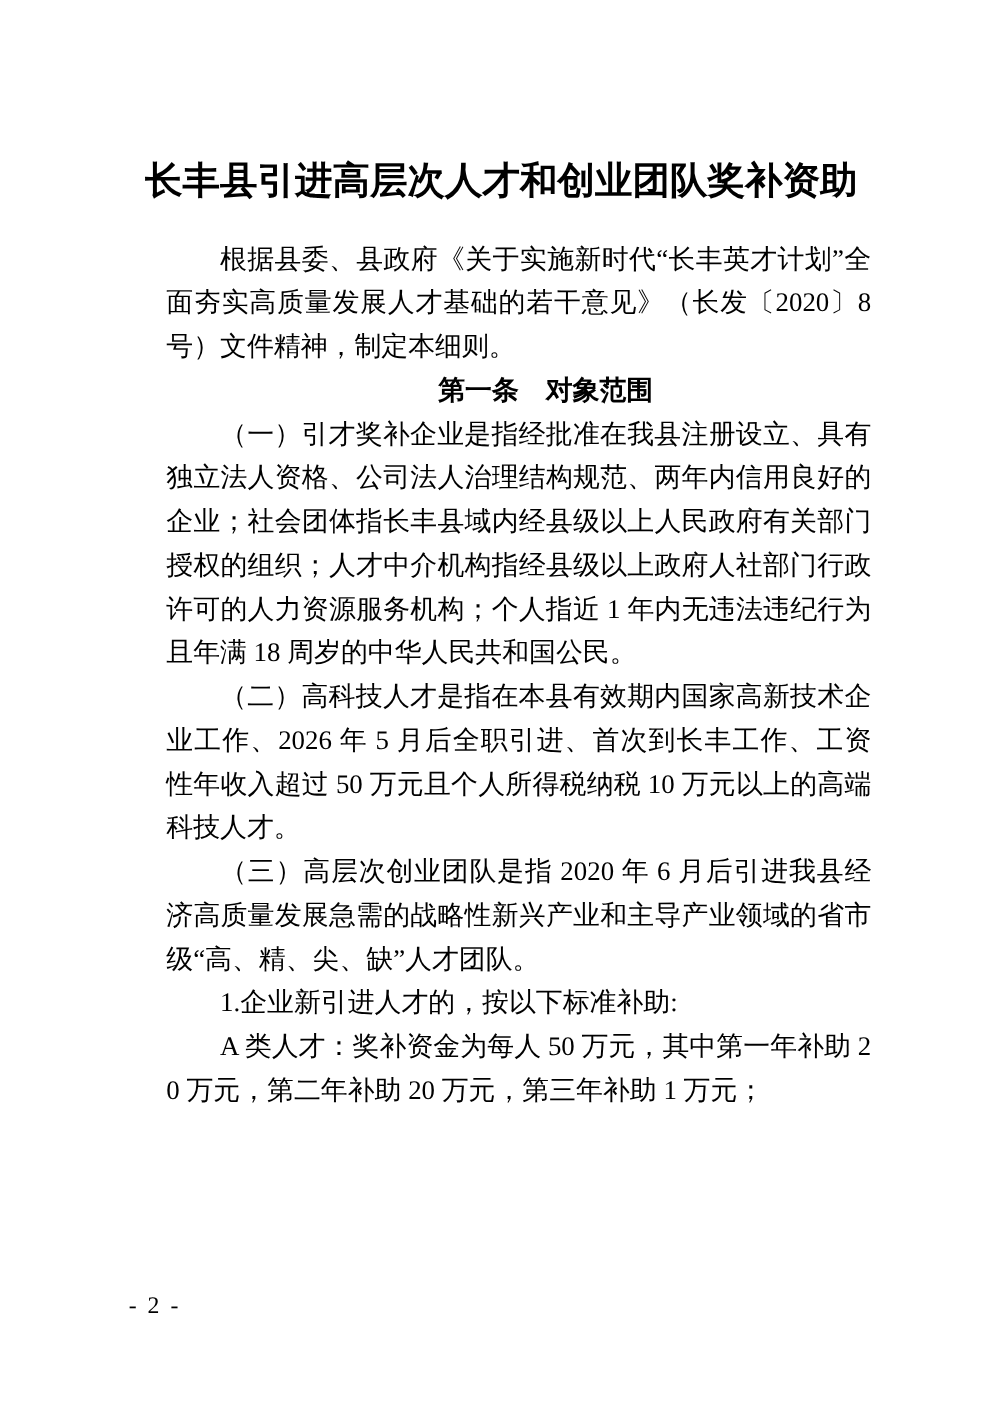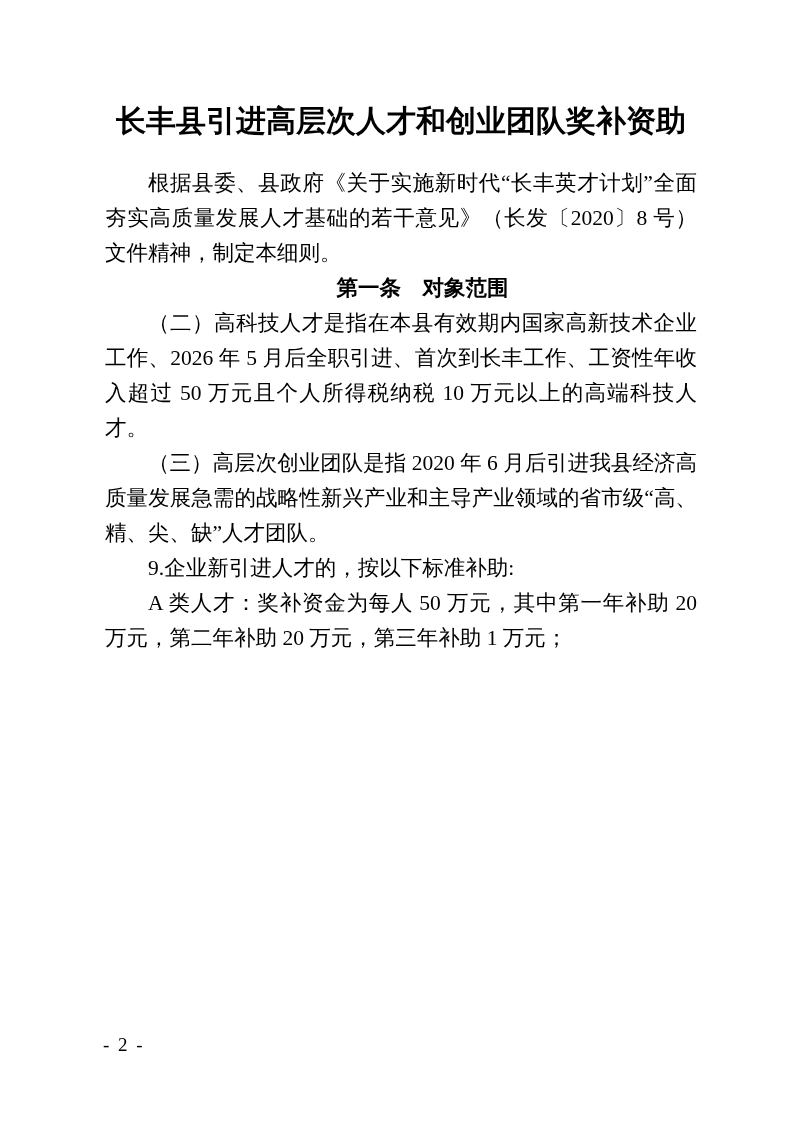--- a/index.html
+++ b/index.html
@@ -12,33 +12,34 @@
     width: 794px;
     height: 1123px;
     background: #ffffff;
     color: #000000;
     font-family: "Liberation Serif", "DejaVu Serif", serif;
     overflow: hidden;
   }
   .content {
     position: absolute;
     left: 105px;
-    top: 92px;
+    top: 116px;
     width: 592px;
   }
   .doc-title {
     font-size: 30px;
     font-weight: 900;
     text-align: center;
     line-height: 58px;
     letter-spacing: 0px;
     margin: 0;
   }
   .body-block {
     margin-top: 16px;
+    margin-left: 28px;
   }
   .body-block p {
     margin: 0;
     font-size: 21.5px;
     line-height: 35px;
     text-align: justify;
     text-indent: 2em;
     word-break: break-all;
   }
   .body-block p.heading {
@@ -58,20 +59,21 @@
 <body>
 
 <div class="page">
   <div class="content">
     <h1 class="doc-title">
       <span>长丰县引进高层次人才和创业团队奖补资助</span><br>
     </h1>
     <div class="body-block">
       <p>根据县委、县政府《关于实施新时代“长丰英才计划”全面夯实高质量发展人才基础的若干意见》（长发〔2020〕8 号）文件精神，制定本细则。</p>
       <p class="heading">第一条　对象范围</p>
+      <p>（一）引才奖补企业是指经批准在我县注册设立、具有独立法人资格、公司法人治理结构规范、两年内信用良好的企业；社会团体指长丰县域内经县级以上人民政府有关部门授权的组织；人才中介机构指经县级以上政府人社部门行政许可的人力资源服务机构；个人指近 1 年内无违法违纪行为且年满 18 周岁的中华人民共和国公民。</p>
       <p>（二）高科技人才是指在本县有效期内国家高新技术企业工作、2026 年 5 月后全职引进、首次到长丰工作、工资性年收入超过 50 万元且个人所得税纳税 10 万元以上的高端科技人才。</p>
       <p>（三）高层次创业团队是指 2020 年 6 月后引进我县经济高质量发展急需的战略性新兴产业和主导产业领域的省市级“高、精、尖、缺”人才团队。</p>
-      <p>9.企业新引进人才的，按以下标准补助:</p>
+      <p>1.企业新引进人才的，按以下标准补助:</p>
       <p>A 类人才：奖补资金为每人 50 万元，其中第一年补助 20 万元，第二年补助 20 万元，第三年补助 1 万元；</p>
     </div>
   </div>
   <div class="page-number">- 2 -</div>
 </div>
 
 </body></html>

